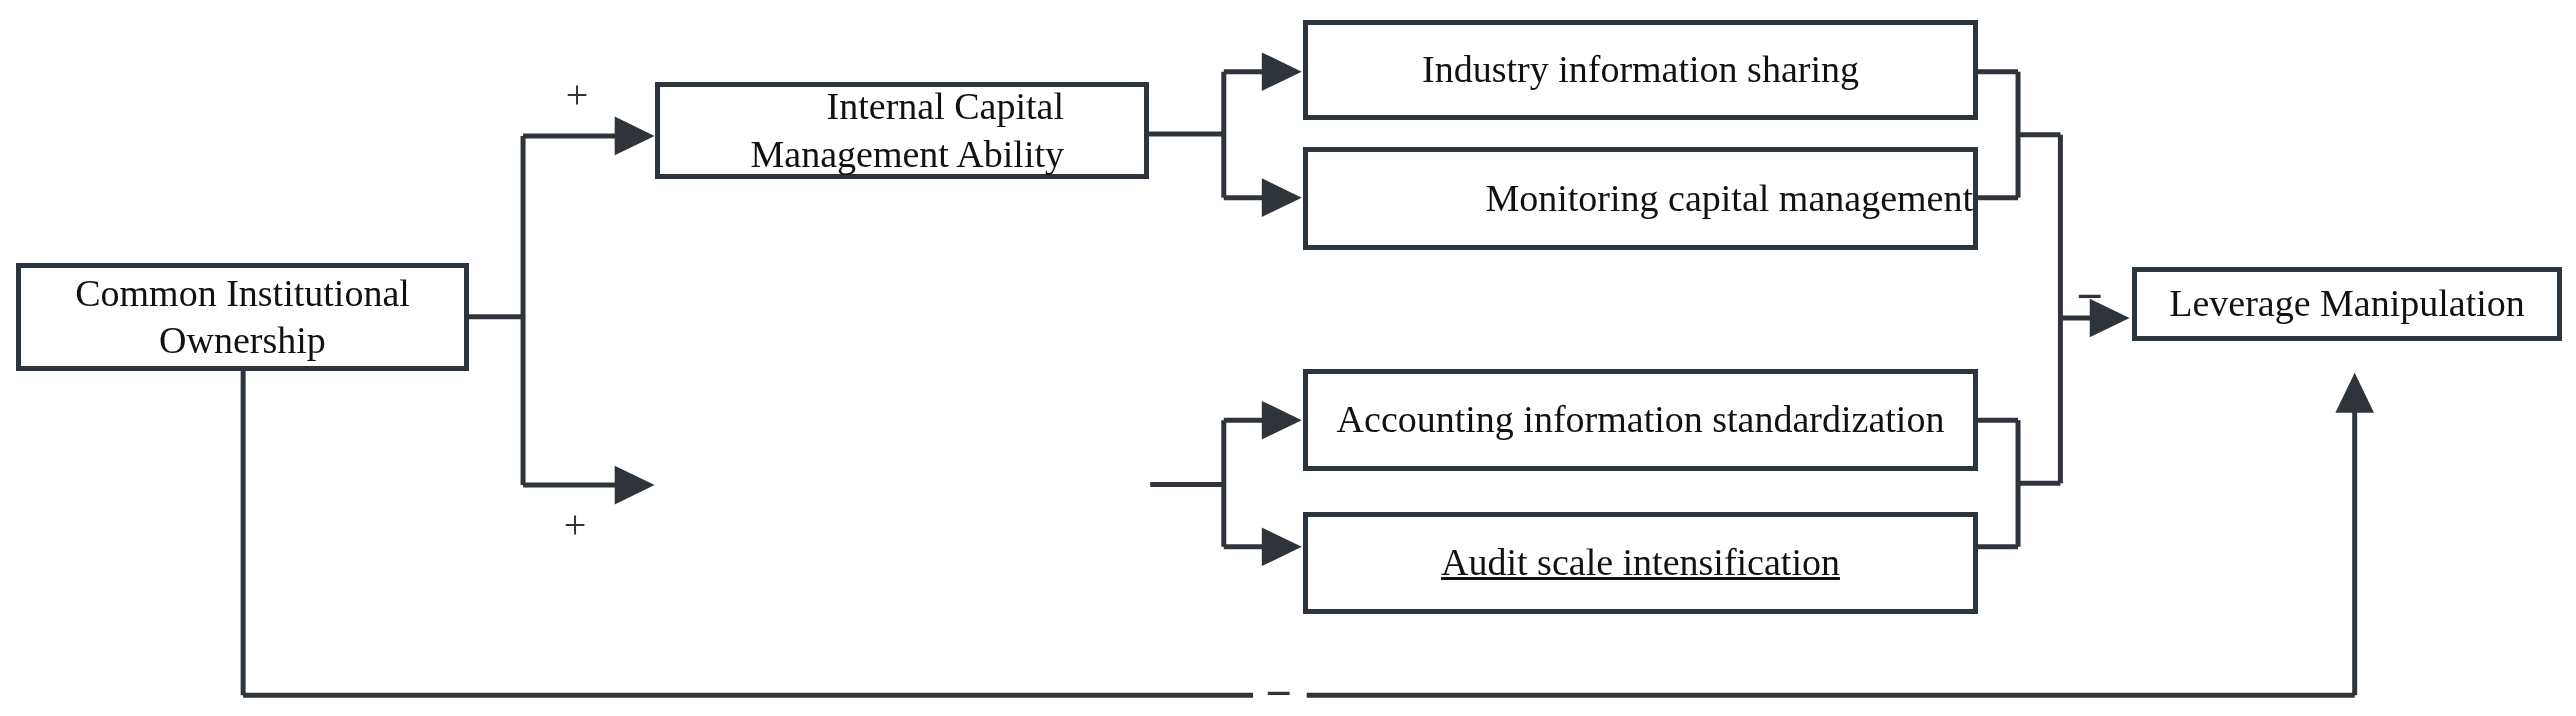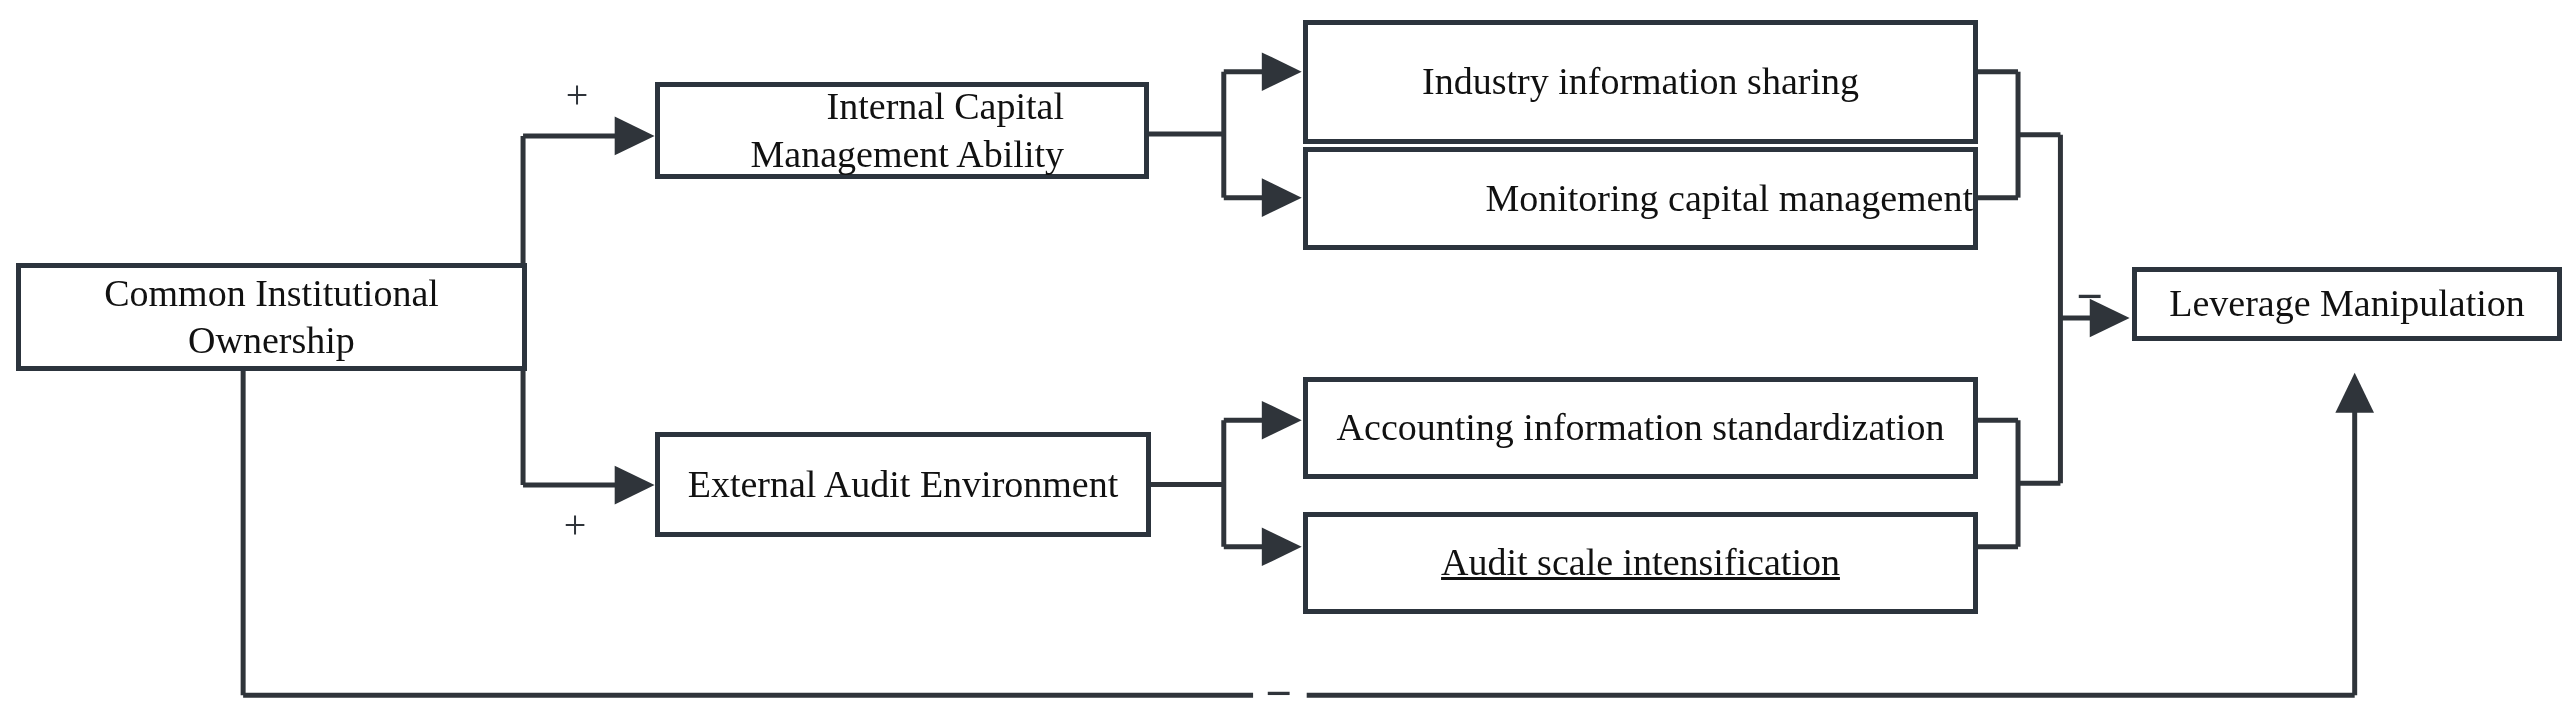--- a/index.html
+++ b/index.html
@@ -101,41 +101,38 @@
     <path class="edge" d="M 3305 510 H 3360"></path>
     <polygon class="arrowhead" points="3416,510 3352,479 3352,541"></polygon>
 
     <path class="edge" d="M 390 592 V 1115"></path>
     <path class="edge" d="M 390 1115 H 2010"></path>
     <path class="edge" d="M 2096 1115 H 3777"></path>
     <path class="edge" d="M 3777 1115 V 655"></path>
     <polygon class="arrowhead" points="3777,598 3746,662 3808,662"></polygon>
   </svg>
 
-  <div class="node node-common" style="left:16px;top:263px;width:511px;height:108px;">
+  <div class="node node-common" style="left:16px;top:263px;width:453px;height:108px;">
     <span>Common Institutional Ownership</span>
   </div>
 
   <div class="node node-internal" style="left:655px;top:82px;width:494px;height:97px;">
     <span>Internal Capital Management Ability</span>
   </div>
 
-  <div class="node" style="left:655px;top:432px;width:496px;height:105px;">
-    <span>External Audit Environment</span>
-  </div>
 
-  <div class="node" style="left:1303px;top:20px;width:675px;height:124px;">
+  <div class="node" style="left:1303px;top:20px;width:675px;height:100px;">
     <span>Industry information sharing</span>
   </div>
 
   <div class="node" style="left:1303px;top:147px;width:675px;height:103px;justify-content:flex-end;">
     <span>Monitoring capital management</span>
   </div>
 
-  <div class="node" style="left:1303px;top:369px;width:675px;height:102px;margin-top:8px;">
+  <div class="node" style="left:1303px;top:369px;width:675px;height:102px;">
     <span>Accounting information standardization</span>
   </div>
 
   <div class="node" style="left:1303px;top:512px;width:675px;height:102px;text-decoration:underline;">
     <span>Audit scale intensification</span>
   </div>
 
   <div class="node" style="left:2132px;top:267px;width:430px;height:74px;">
     <span>Leverage Manipulation</span>
   </div>

